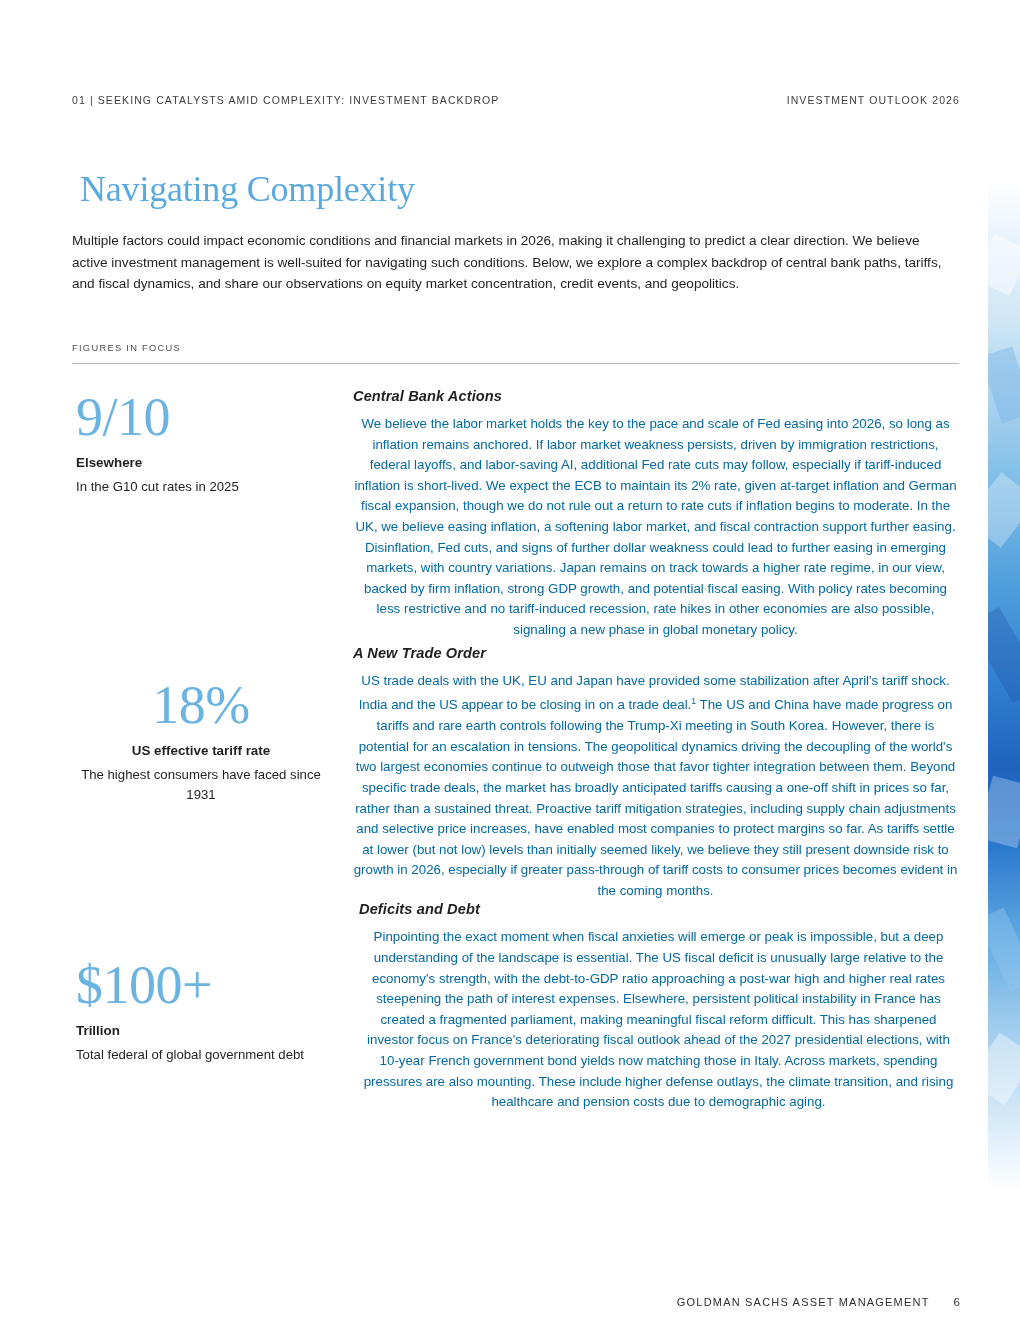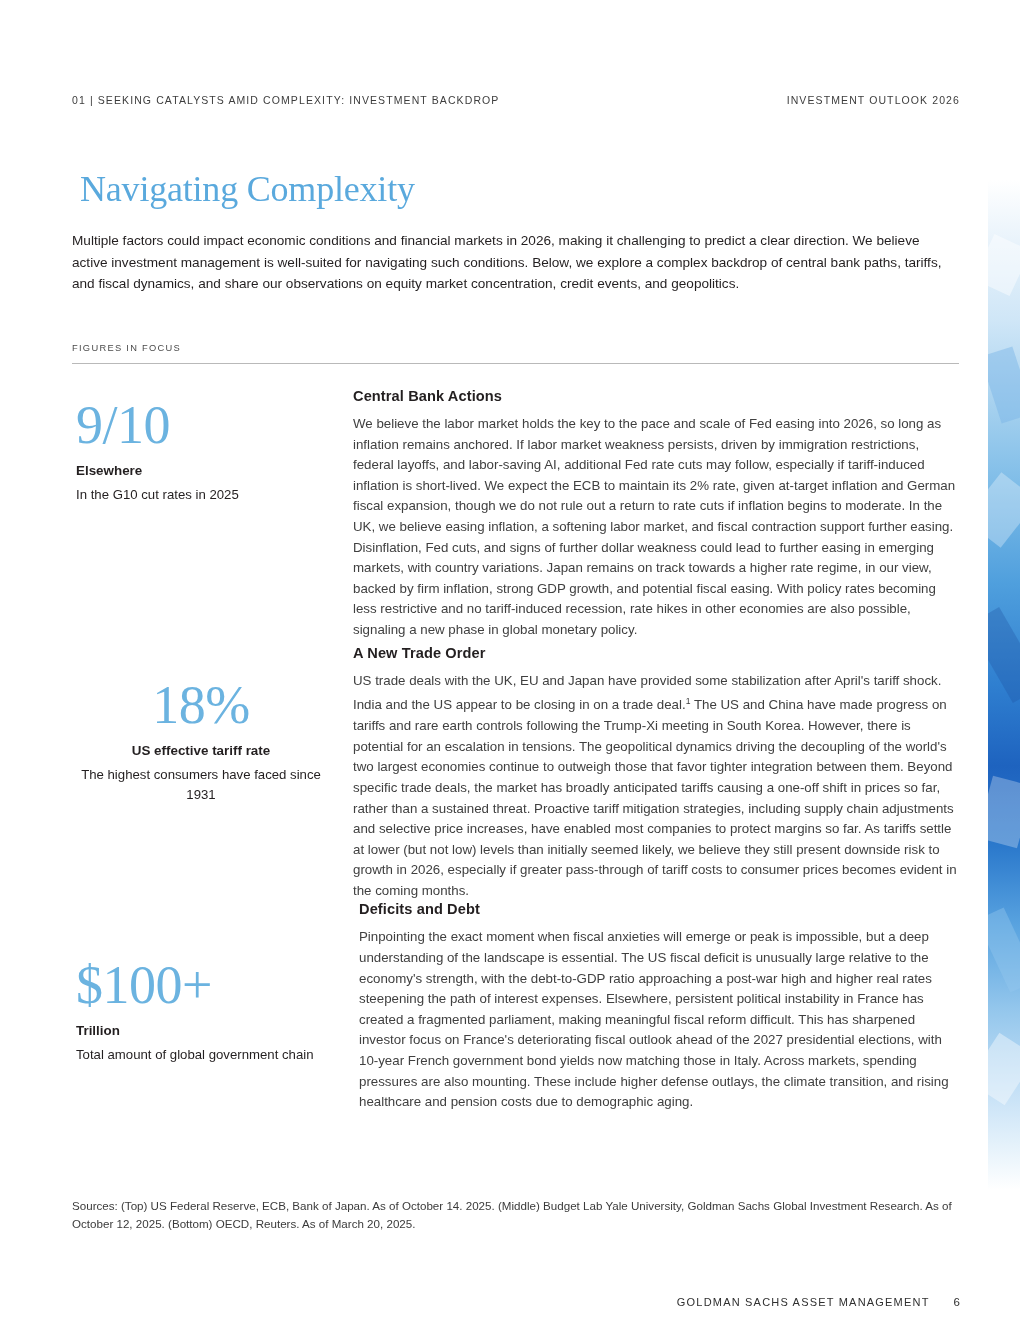--- a/index.html
+++ b/index.html
@@ -139,44 +139,45 @@
     font-weight: bold;
     margin-top: 10px;
     color: #231f20;
   }
   .stat .desc {
     font-size: 13.2px;
     line-height: 19.5px;
     margin-top: 7px;
     color: #231f20;
   }
-  .stat.s1 { position: absolute; top: 12px;   left: 0; }
+  .stat.s1 { position: absolute; top: 4px;   left: 0; }
   .stat.s2 { position: absolute; top: 283; left: 0; }
   .stat.s3 { position: absolute; top: 572px; left: 0; }
 
   
   .body-col {
     position: absolute;
     top: 358px;
     left: 353px;
     width: 605px;
   }
   .body-col h3 {
     font-size: 14.6px;
     font-weight: bold;
     margin: 0 0 10px 0;
     color: #231f20;
     letter-spacing: 0.1px;
+    font-style: italic;
   }
   .body-col p {
     font-size: 13.3px;
     line-height: 20.6px;
     margin: 0 0 26px 0;
-    color: #404040;
-    text-align: left;
+    color: #0369a1;
+    text-align: center;
   }
   .body-col p:last-child { margin-bottom: 0; }
   .body-col sup { font-size: 8.6px; vertical-align: super; }
 
   .sec-trade { margin-top: 4px; }
   .sec-deficit h3 { margin-left: 6px; }
   .sec-deficit p { margin-left: 6px; }
 
   
   .sources {
@@ -240,21 +241,21 @@
 
     <div class="stat s2" style="top:292px;text-align:center;">
       <div class="big">18%</div>
       <div class="label">US effective tariff rate</div>
       <div class="desc">The highest consumers have faced since 1931</div>
     </div>
 
     <div class="stat s3">
       <div class="big">$100+</div>
       <div class="label">Trillion</div>
-      <div class="desc">Total amount of global government chain</div>
+      <div class="desc">Total federal of global government debt</div>
     </div>
 
   </div>
 
   <div class="body-col">
 
     <div class="sec-central">
       <h3>Central Bank Actions</h3>
       <p>We believe the labor market holds the key to the pace and scale of Fed easing into 2026, so long as inflation remains anchored. If labor market weakness persists, driven by immigration restrictions, federal layoffs, and labor-saving AI, additional Fed rate cuts may follow, especially if tariff-induced inflation is short-lived. We expect the ECB to maintain its 2% rate, given at-target inflation and German fiscal expansion, though we do not rule out a return to rate cuts if inflation begins to moderate. In the UK, we believe easing inflation, a softening labor market, and fiscal contraction support further easing. Disinflation, Fed cuts, and signs of further dollar weakness could lead to further easing in emerging markets, with country variations. Japan remains on track towards a higher rate regime, in our view, backed by firm inflation, strong GDP growth, and potential fiscal easing. With policy rates becoming less restrictive and no tariff-induced recession, rate hikes in other economies are also possible, signaling a new phase in global monetary policy.</p>
     </div>
@@ -264,20 +265,19 @@
       <p><span>US trade deals with the UK, EU and Japan have provided some stabilization after April's tariff shock. India and the US appear to be closing in on a trade deal.</span><sup>1</sup><span> The US and China have made progress on tariffs and rare earth controls following the Trump-Xi meeting in South Korea. However, there is potential for an escalation in tensions. The geopolitical dynamics driving the decoupling of the world's two largest economies continue to outweigh those that favor tighter integration between them. Beyond specific trade deals, the market has broadly anticipated tariffs causing a one-off shift in prices so far, rather than a sustained threat. Proactive tariff mitigation strategies, including supply chain adjustments and selective price increases, have enabled most companies to protect margins so far. As tariffs settle at lower (but not low) levels than initially seemed likely, we believe they still present downside risk to growth in 2026, especially if greater pass-through of tariff costs to consumer prices becomes evident in the coming months.</span></p>
     </div>
 
     <div class="sec-deficit">
       <h3>Deficits and Debt</h3>
       <p>Pinpointing the exact moment when fiscal anxieties will emerge or peak is impossible, but a deep understanding of the landscape is essential. The US fiscal deficit is unusually large relative to the economy's strength, with the debt-to-GDP ratio approaching a post-war high and higher real rates steepening the path of interest expenses. Elsewhere, persistent political instability in France has created a fragmented parliament, making meaningful fiscal reform difficult. This has sharpened investor focus on France's deteriorating fiscal outlook ahead of the 2027 presidential elections, with 10-year French government bond yields now matching those in Italy. Across markets, spending pressures are also mounting. These include higher defense outlays, the climate transition, and rising healthcare and pension costs due to demographic aging.</p>
     </div>
 
   </div>
 
-  <div class="sources">Sources: (Top) US Federal Reserve, ECB, Bank of Japan. As of October 14. 2025. (Middle) Budget Lab Yale University, Goldman Sachs Global Investment Research. As of October 12, 2025. (Bottom) OECD, Reuters. As of March 20, 2025.</div>
 
   <div class="footer">
     <div>GOLDMAN SACHS ASSET MANAGEMENT</div>
     <div class="page-num">6</div>
   </div>
 
 </div>
 
 </body></html>

